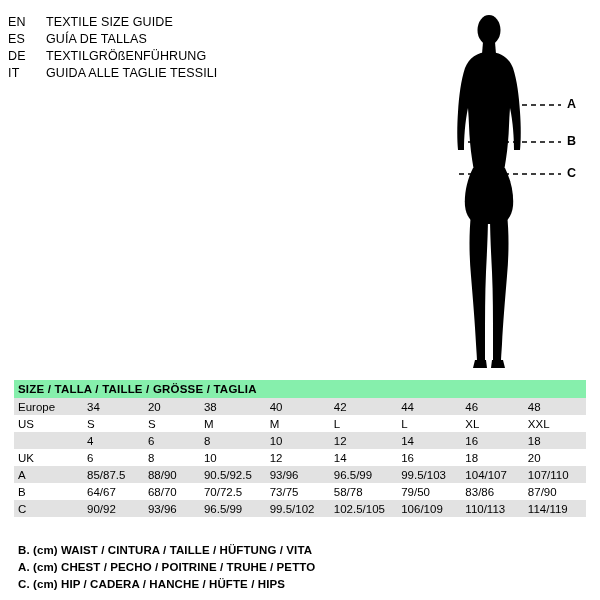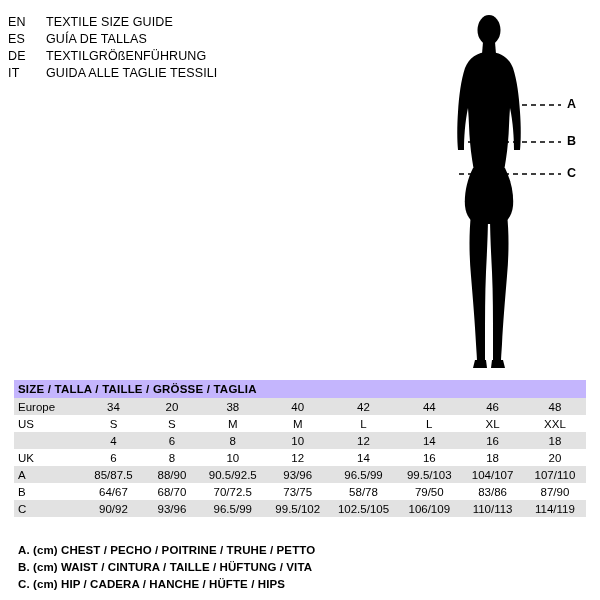--- a/index.html
+++ b/index.html
@@ -82,40 +82,39 @@
     width: 572px;
     border-collapse: collapse;
     font-size: 11.5px;
   }
   table.size-table td {
     height: 17px;
     padding: 0 4px;
     vertical-align: middle;
   }
   tr.header-row td {
-    background: #c4b5fd;
+    background: #86efac;
     font-weight: bold;
     font-size: 11.5px;
     letter-spacing: 0.2px;
     height: 18px;
   }
   tr.band td {
     background: #e2e2e2;
   }
   tr.plain td {
     background: #ffffff;
     margin-top: 20px;
   }
   td.label-col {
     width: 86px;
     text-align: left;
     padding-left: 6px;
   }
   td.val {
-    text-align: center;
     width: 68px;
   }
 
   
   .legend {
     position: absolute;
     left: 18px;
     top: 542px;
     width: 560px;
   }
@@ -296,18 +295,18 @@
         <td class="val">99.5/102</td>
         <td class="val">102.5/105</td>
         <td class="val">106/109</td>
         <td class="val">110/113</td>
         <td class="val">114/119</td>
       </tr>
     </tbody>
   </table>
 
   <div class="legend">
+    <div class="legend-row">B. (cm) WAIST / CINTURA / TAILLE / HÜFTUNG / VITA</div>
     <div class="legend-row">A. (cm) CHEST / PECHO / POITRINE / TRUHE / PETTO</div>
-    <div class="legend-row">B. (cm) WAIST / CINTURA / TAILLE / HÜFTUNG / VITA</div>
     <div class="legend-row">C. (cm) HIP / CADERA / HANCHE / HÜFTE / HIPS</div>
   </div>
 
 </div>
 
 </body></html>

